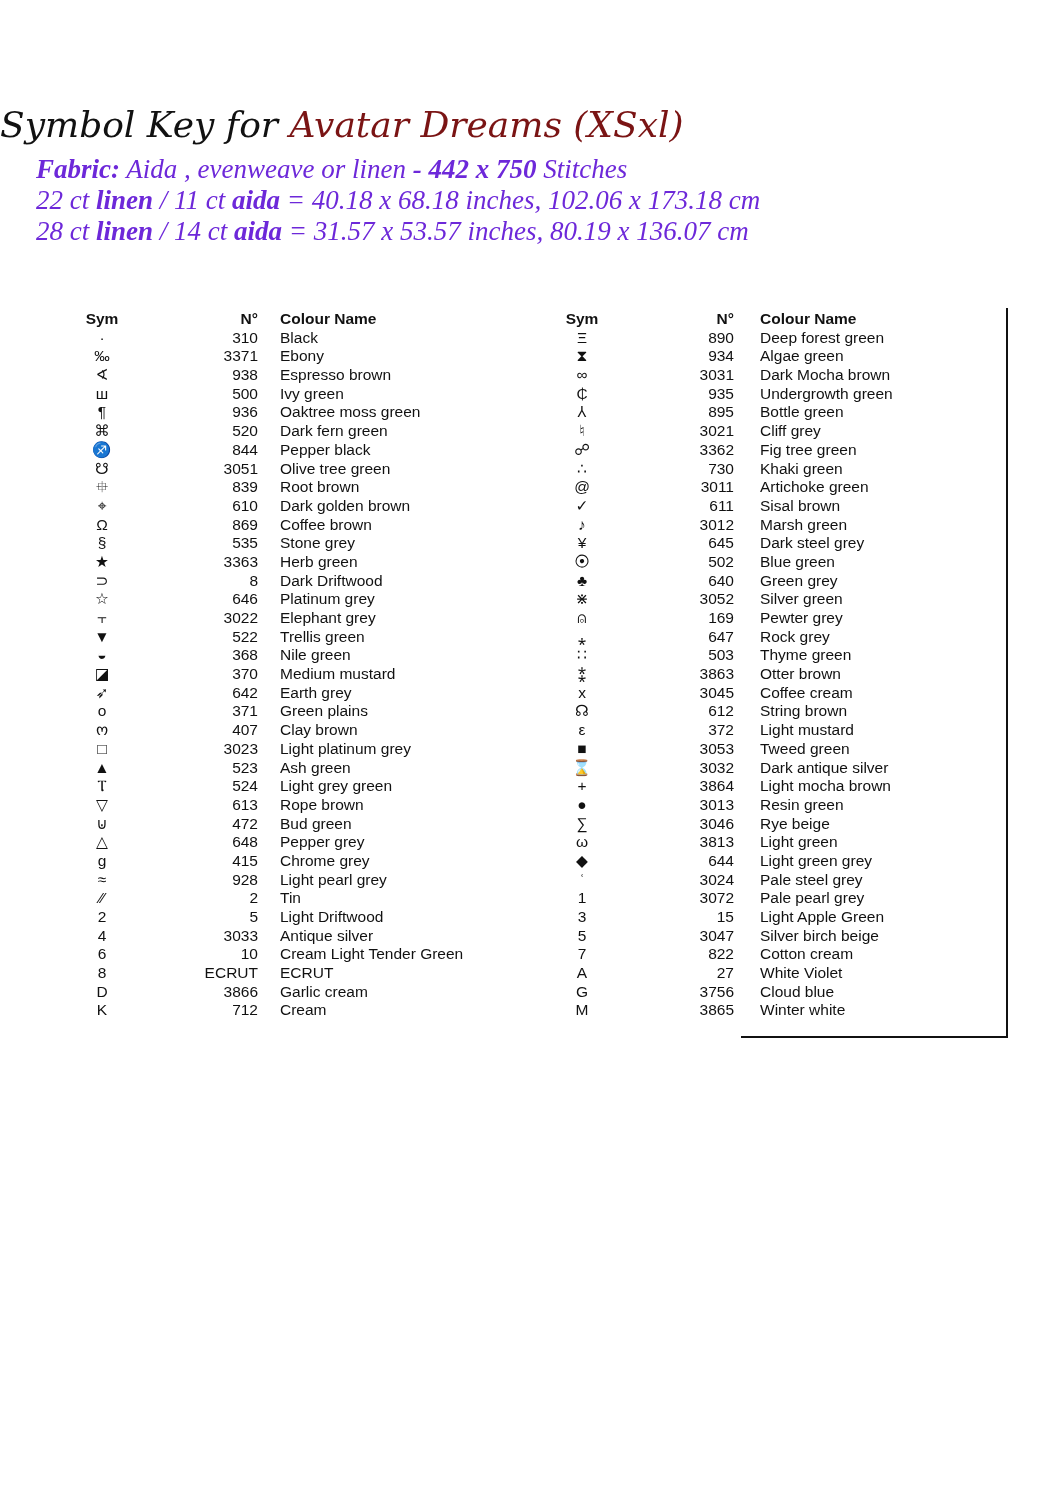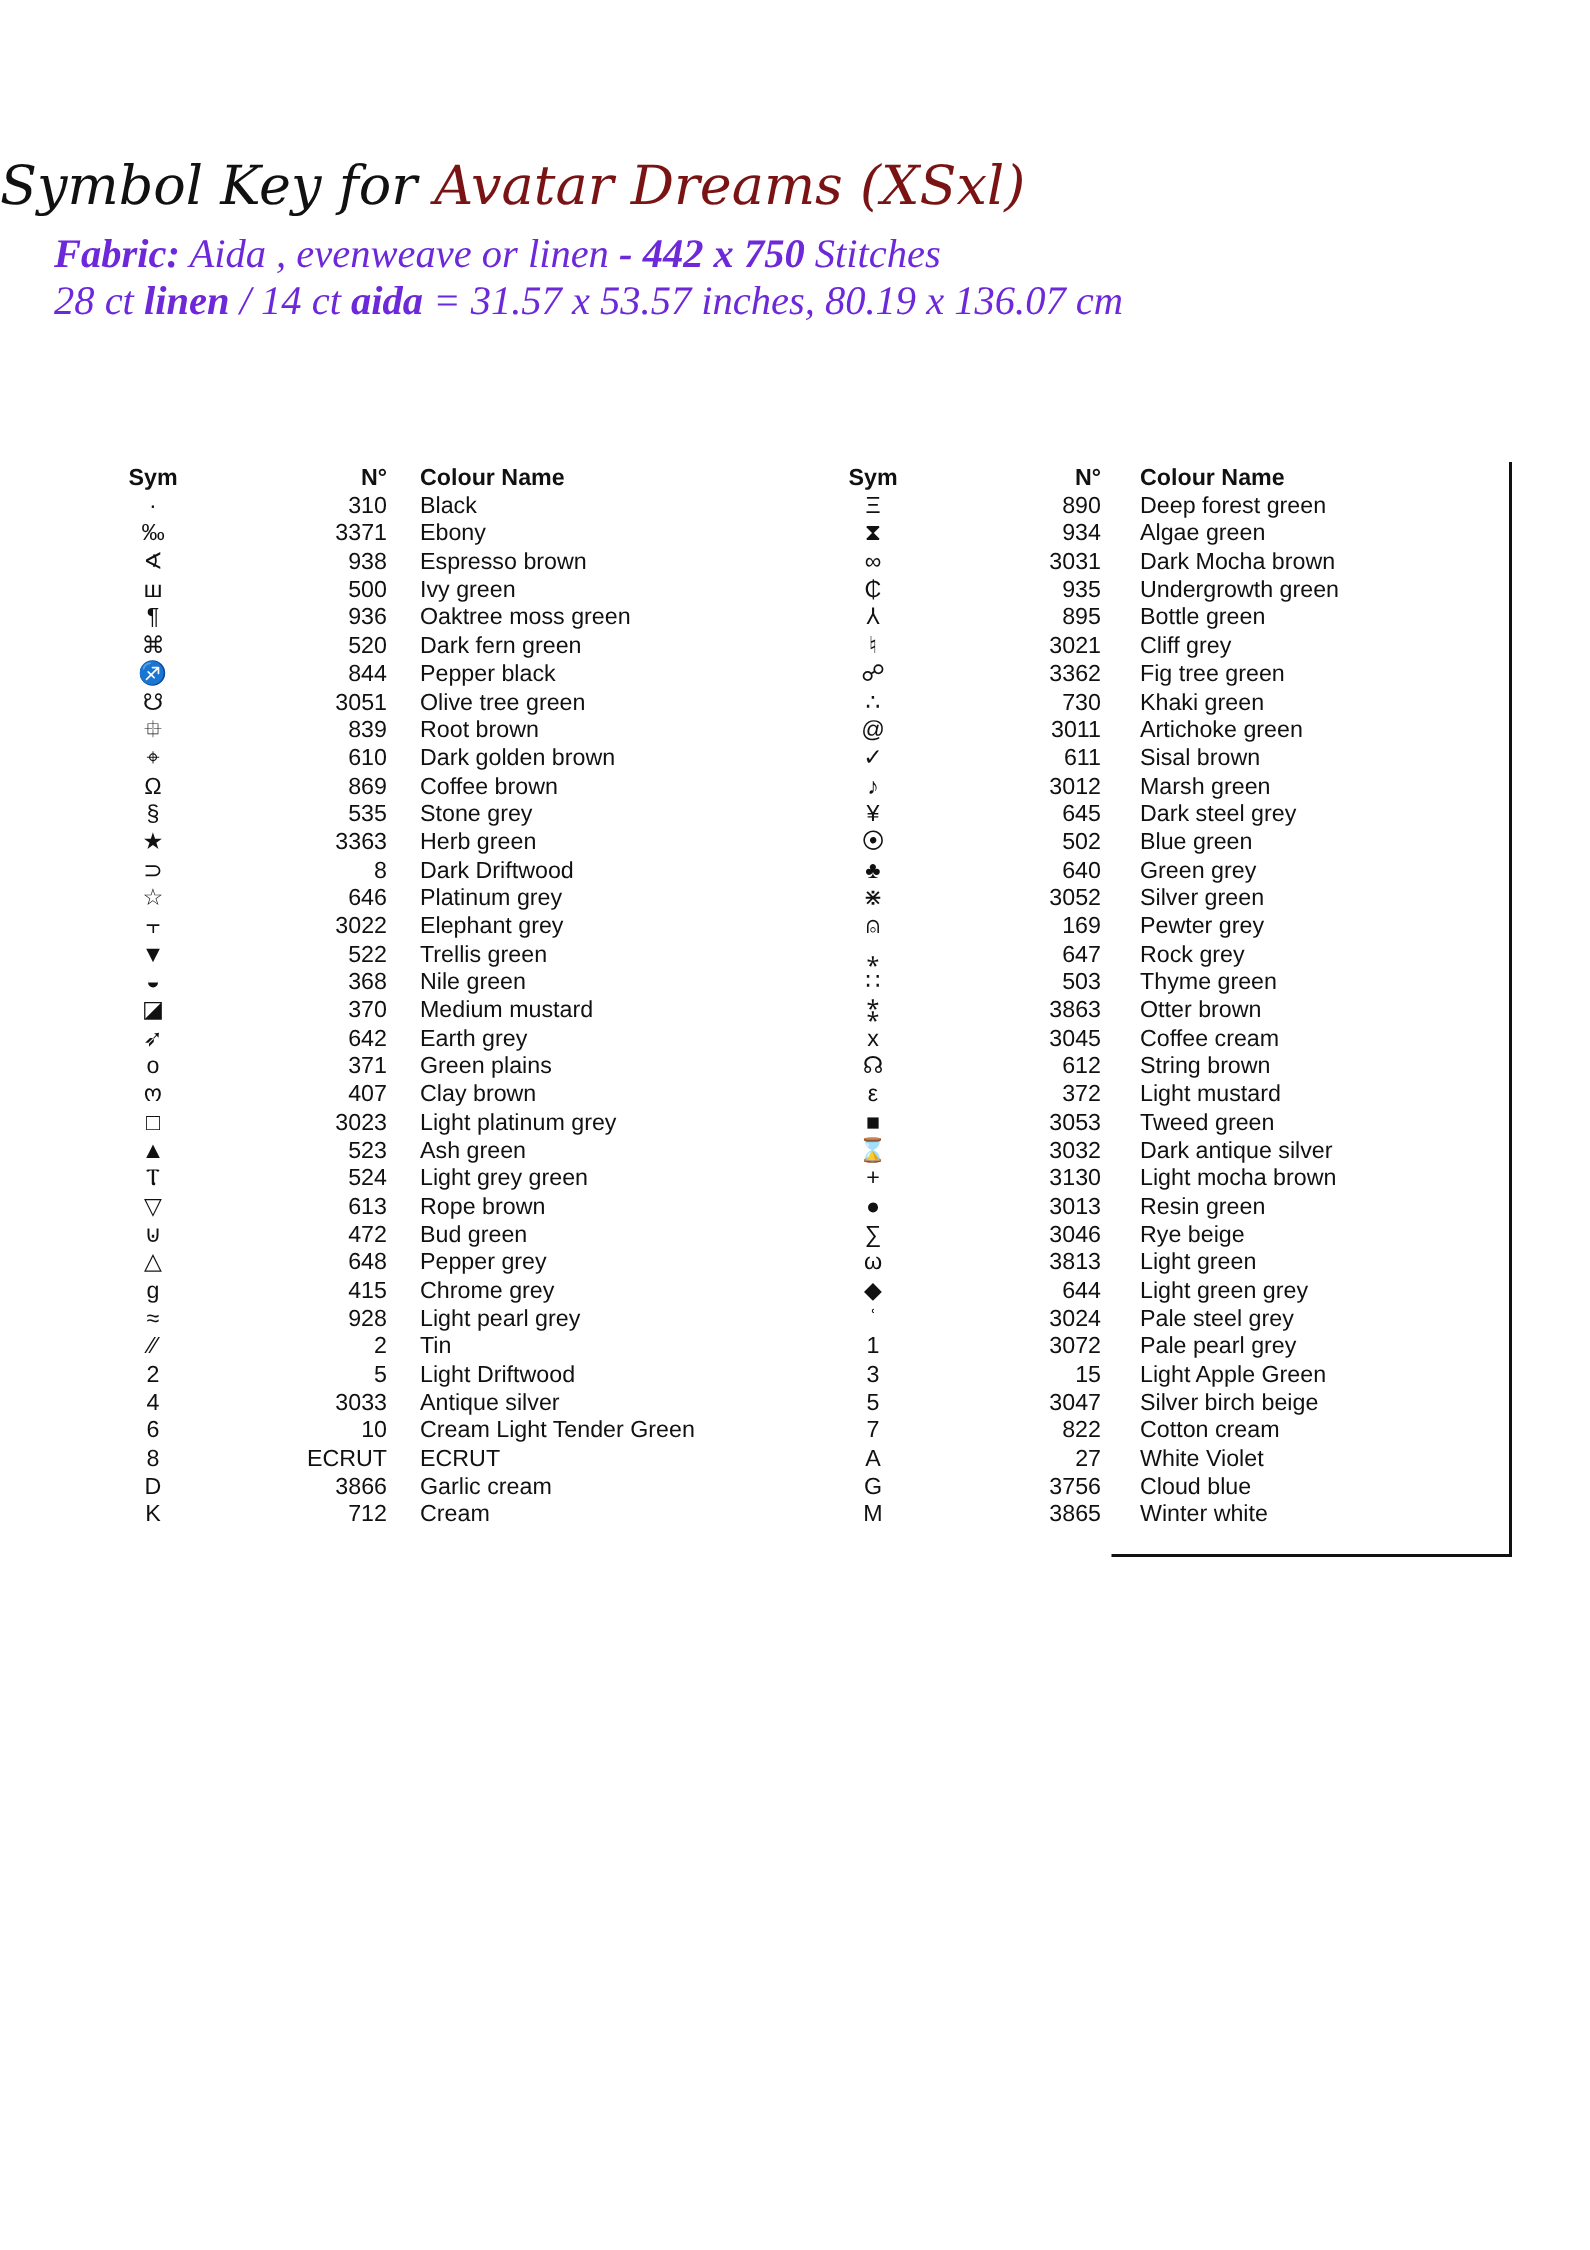--- a/index.html
+++ b/index.html
@@ -37,20 +37,21 @@
 <div class="title">
   <span class="t-black">Symbol Key for</span>
   <span class="t-red">Avatar Dreams (XSxl)</span>
 </div>
 
 <div class="fabric">
   <div class="line">
     <b>Fabric:</b><span> Aida , evenweave or  linen </span><b>- </b><b>442 x 750</b><span> Stitches</span>
   </div>
   <div id="sizes">
+      <div class="line"><span>22 ct </span><b>linen</b><span> / 11 ct </span><b>aida</b><span> = 40.18 x 68.18 inches, 102.06 x 173.18 cm</span></div>
       <div class="line"><span>28 ct </span><b>linen</b><span> / 14 ct </span><b>aida</b><span> = 31.57 x 53.57 inches, 80.19 x 136.07 cm</span></div>
     </div>
 </div>
 
 <div class="col left">
   <div class="row hdr">
     <span class="sym">Sym</span>
     <span class="num">N°</span>
     <span class="name">Colour Name</span>
   </div>
@@ -365,21 +366,21 @@
         <span class="num">3053</span>
         <span class="name">Tweed green</span>
       </div>
       <div class="row">
         <span class="sym">⌛</span>
         <span class="num">3032</span>
         <span class="name">Dark antique silver</span>
       </div>
       <div class="row">
         <span class="sym">+</span>
-        <span class="num">3130</span>
+        <span class="num">3864</span>
         <span class="name">Light mocha brown</span>
       </div>
       <div class="row">
         <span class="sym">●</span>
         <span class="num">3013</span>
         <span class="name">Resin green</span>
       </div>
       <div class="row">
         <span class="sym">∑</span>
         <span class="num">3046</span>

